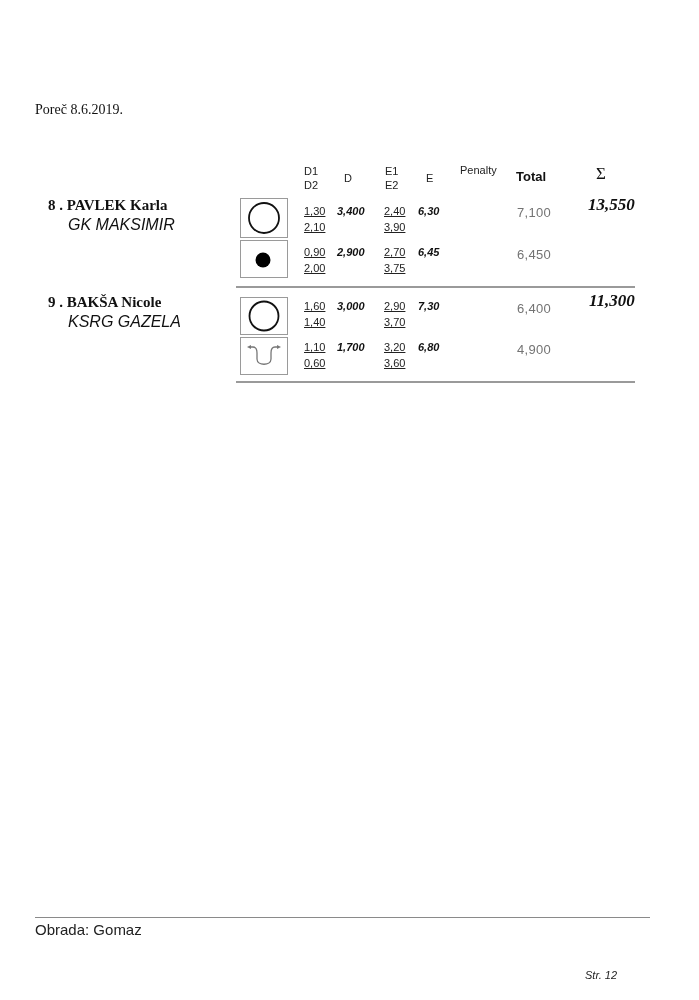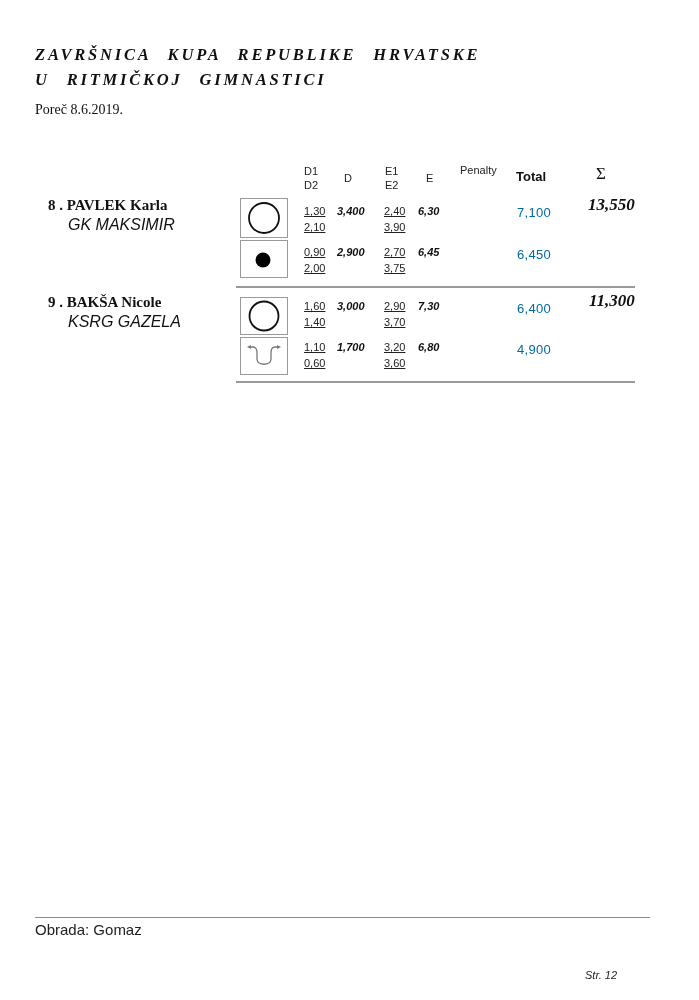--- a/index.html
+++ b/index.html
@@ -13,21 +13,21 @@
   .subtitle{font-family:"Liberation Serif",serif;font-size:14px;color:#111;}
 
   
   .hdr{font-size:11px;color:#222;}
   .hdr-total{font-size:13px;font-weight:bold;color:#111;}
   .hdr-sigma{font-family:"Liberation Serif",serif;font-size:17px;color:#111;}
 
   
   .val{font-size:11px;color:#222;text-decoration:underline;}
   .val-bi{font-size:11px;font-weight:bold;font-style:italic;color:#111;}
-  .val-total{font-size:13px;color:#0369a1;letter-spacing:0.3px;}
+  .val-total{font-size:13px;color:#737373;letter-spacing:0.3px;}
   .val-sum{font-family:"Liberation Serif",serif;font-size:17px;font-weight:bold;
            font-style:italic;color:#111;}
 
   
   .name{font-family:"Liberation Serif",serif;font-size:15px;font-weight:bold;color:#111;}
   .club{font-family:Liberation Sans, sans-serif;font-size:16px;font-style:italic;color:#111;}
 
   
   .appbox{position:absolute;width:48px;box-sizing:border-box;border:1.5px solid #9a9a9a;
           background:#fff;display:flex;align-items:center;justify-content:center;}
@@ -37,22 +37,20 @@
   .footline{position:absolute;height:1px;background:#8a8a8a;}
 
   .foot{font-size:15px;color:#222;}
   .foot-right{font-size:11px;font-style:italic;color:#222;}
 </style>
 </head>
 <body>
 
 <div class="page">
 
-  <div class="t title" style="left:35px;top:46px;">ZAVRŠNICA KUPA REPUBLIKE HRVATSKE</div>
-  <div class="t title" style="left:35px;top:71px;">U RITMIČKOJ GIMNASTICI</div>
   <div class="t subtitle" style="left:35px;top:102px;">Poreč 8.6.2019.</div>
 
   <div class="t hdr" style="left:304px;top:165px;">D1</div>
   <div class="t hdr" style="left:304px;top:179px;">D2</div>
   <div class="t hdr" style="left:344px;top:172px;">D</div>
   <div class="t hdr" style="left:385px;top:165px;">E1</div>
   <div class="t hdr" style="left:385px;top:179px;">E2</div>
   <div class="t hdr" style="left:426px;top:172px;">E</div>
   <div class="t hdr" style="left:460px;top:164px;">Penalty</div>
   <div class="t hdr-total" style="left:516px;top:170px;">Total</div>

